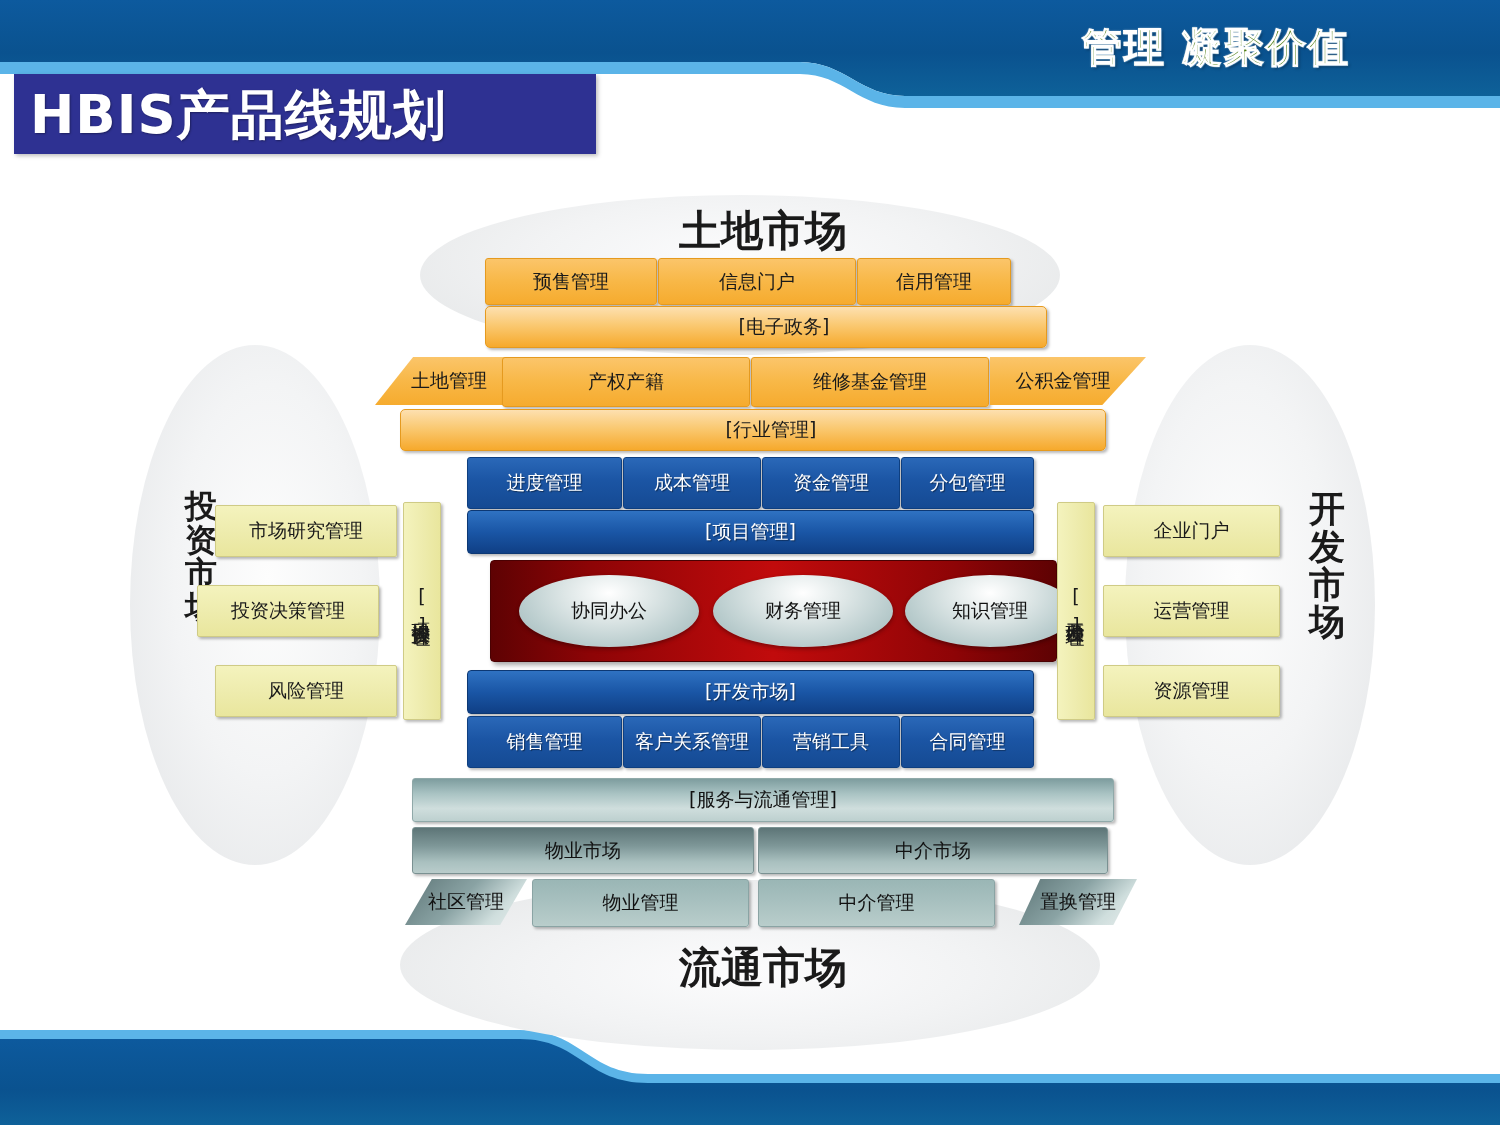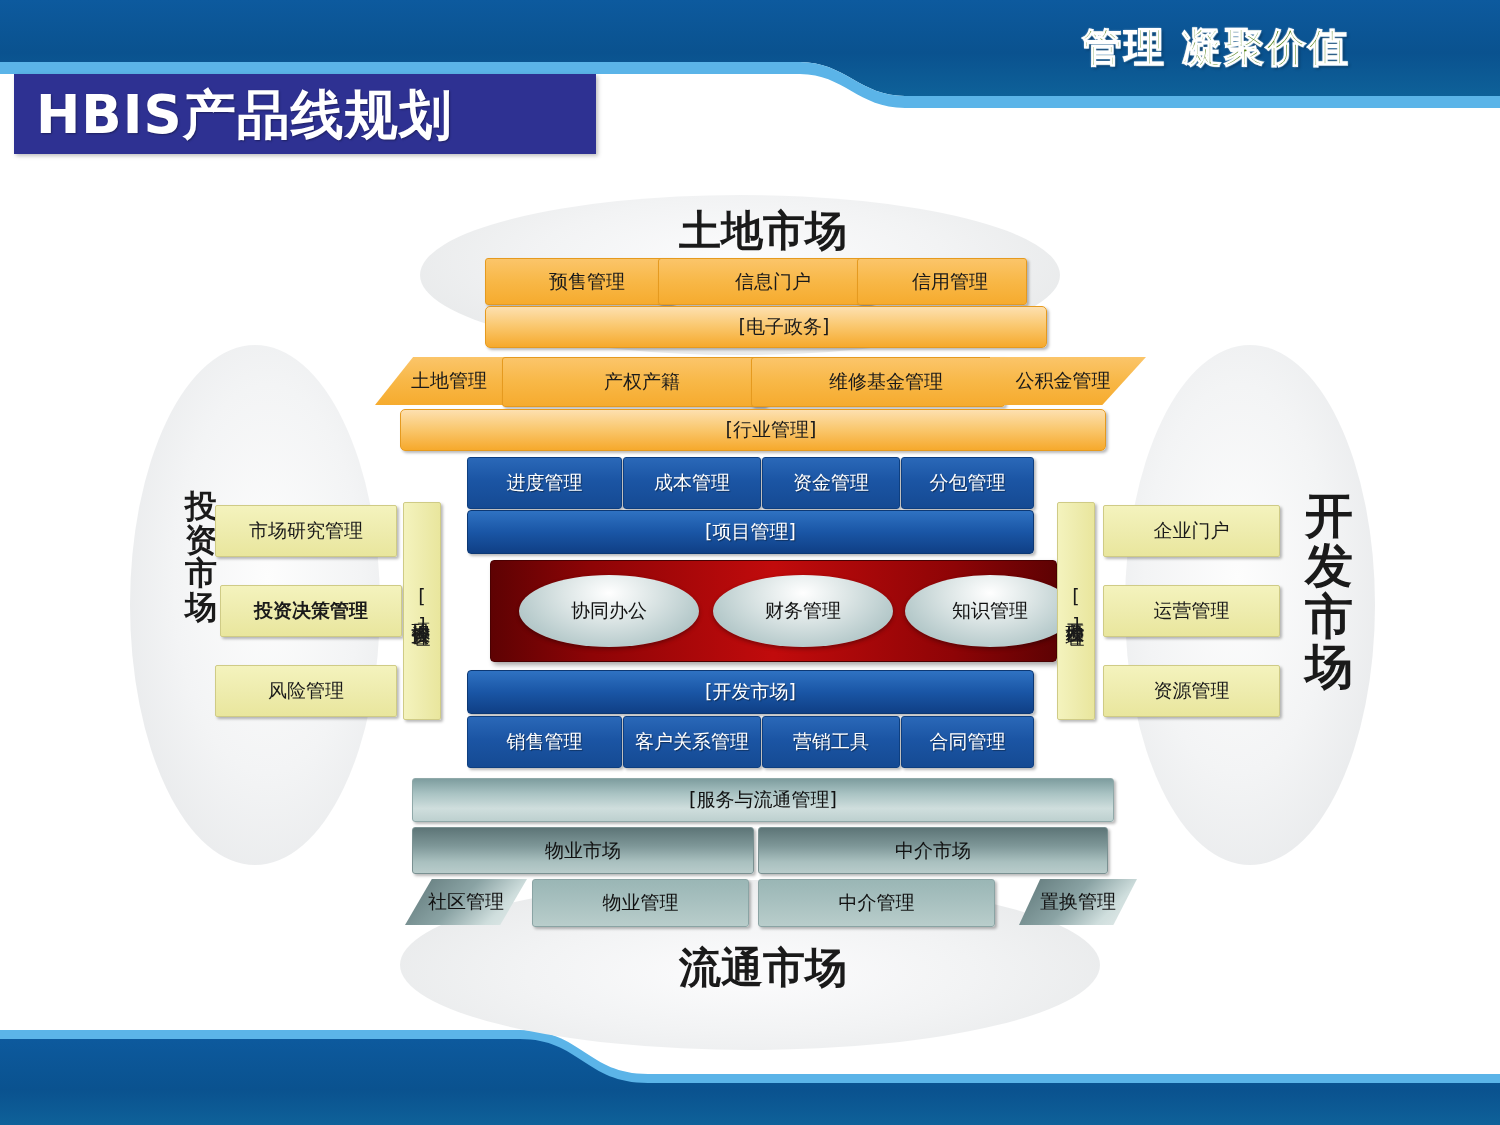--- a/index.html
+++ b/index.html
@@ -27,21 +27,21 @@
 
   
   .title-plate{
     position:absolute;left:14px;top:74px;width:582px;height:80px;
     background:#2e3192;
     display:flex;align-items:center;
     box-shadow:2px 2px 4px rgba(0,0,0,.25);
   }
   .title-plate .txt{
     color:#ffffff;font-size:53px;font-weight:bold;letter-spacing:1px;
-    padding-left:22px;line-height:1;
+    padding-left:16px;line-height:1;
     font-family:"DejaVu Sans","Liberation Sans",sans-serif;
     text-shadow:1px 1px 2px rgba(0,0,0,.35);
   }
 
   
   .bottom-band{position:absolute;left:0;bottom:0;width:1500px;height:100px;overflow:hidden;}
   .bottom-band svg{display:block;}
 
   
   .stage{position:absolute;left:0;top:165px;width:1500px;height:860px;}
@@ -66,34 +66,34 @@
   }
 
   .market-label{
     position:absolute;color:#1a1a1a;font-weight:bold;
     font-family:"DejaVu Sans","Liberation Sans",sans-serif;
     padding-left:13px;
   }
   .ml-top{left:0;top:38px;width:1500px;text-align:center;font-size:42px;}
   .ml-bottom{left:0;top:775px;width:1500px;text-align:center;font-size:42px;}
   .ml-left{left:162px;top:325px;width:52px;font-size:32px;line-height:1.05;text-align:center;}
-  .ml-right{left:1288px;top:325px;width:52px;font-size:48px;line-height:1.05;text-align:right;}
+  .ml-right{left:1288px;top:325px;width:52px;font-size:36px;line-height:1.05;text-align:center;}
 
   
   .bx{
     position:absolute;display:flex;align-items:center;justify-content:center;
     font-size:19px;color:#111;white-space:nowrap;
     box-shadow:2px 2px 3px rgba(0,0,0,.28);
     font-family:"DejaVu Sans","Liberation Sans",sans-serif;
   }
 
   
   .orange{
     background:linear-gradient(180deg,#fbc56a 0%,#f8b848 48%,#f6ab2e 100%);
-    border:1px solid #e59a1f;border-radius:3px;color:#1a1a1a;padding-left:16px;
+    border:1px solid #e59a1f;border-radius:3px;color:#1a1a1a;
   }
   .orange-band{
     background:linear-gradient(180deg,#fde0b0 0%,#fac972 45%,#f6a92c 100%);
     border:1px solid #e59a1f;border-radius:5px;color:#1a1a1a;padding-left:36px;
   }
   .orange-trap-l{
     background:linear-gradient(180deg,#fbc56a 0%,#f8b848 48%,#f6ab2e 100%);
     border:0;color:#1a1a1a;
     clip-path:polygon(28% 0%,100% 0%,100% 100%,0% 100%);
   }
@@ -241,21 +241,21 @@
       <div class="pill" style="left:414px;top:14px;width:170px;height:72px;">知识管理</div>
     </div>
 
     <div class="bx blue-band" style="left:467px;top:505px;width:565px;height:42px;">[开发市场]</div>
     <div class="bx blue" style="left:467px;top:551px;width:153px;height:50px;">销售管理</div>
     <div class="bx blue" style="left:623px;top:551px;width:136px;height:50px;">客户关系管理</div>
     <div class="bx blue" style="left:762px;top:551px;width:136px;height:50px;">营销工具</div>
     <div class="bx blue" style="left:901px;top:551px;width:131px;height:50px;">合同管理</div>
 
     <div class="bx yellow" style="left:215px;top:340px;width:180px;height:50px;">市场研究管理</div>
-    <div class="bx yellow" style="left:220px;top:420px;width:180px;height:50px;font-weight:bold;">投资决策管理</div>
+    <div class="bx yellow" style="left:197px;top:420px;width:180px;height:50px;">投资决策管理</div>
     <div class="bx yellow" style="left:215px;top:500px;width:180px;height:50px;">风险管理</div>
     <div class="bx yellow-v" style="left:403px;top:337px;width:36px;height:216px;">[项目投资管理]</div>
 
     <div class="bx yellow-v" style="left:1057px;top:337px;width:36px;height:216px;">[开发项目管理]</div>
     <div class="bx yellow" style="left:1103px;top:340px;width:175px;height:50px;">企业门户</div>
     <div class="bx yellow" style="left:1103px;top:420px;width:175px;height:50px;">运营管理</div>
     <div class="bx yellow" style="left:1103px;top:500px;width:175px;height:50px;">资源管理</div>
 
     <div class="bx teal-light" style="left:412px;top:613px;width:700px;height:42px;">[服务与流通管理]</div>
     <div class="bx teal-dark" style="left:412px;top:662px;width:340px;height:45px;">物业市场</div>

